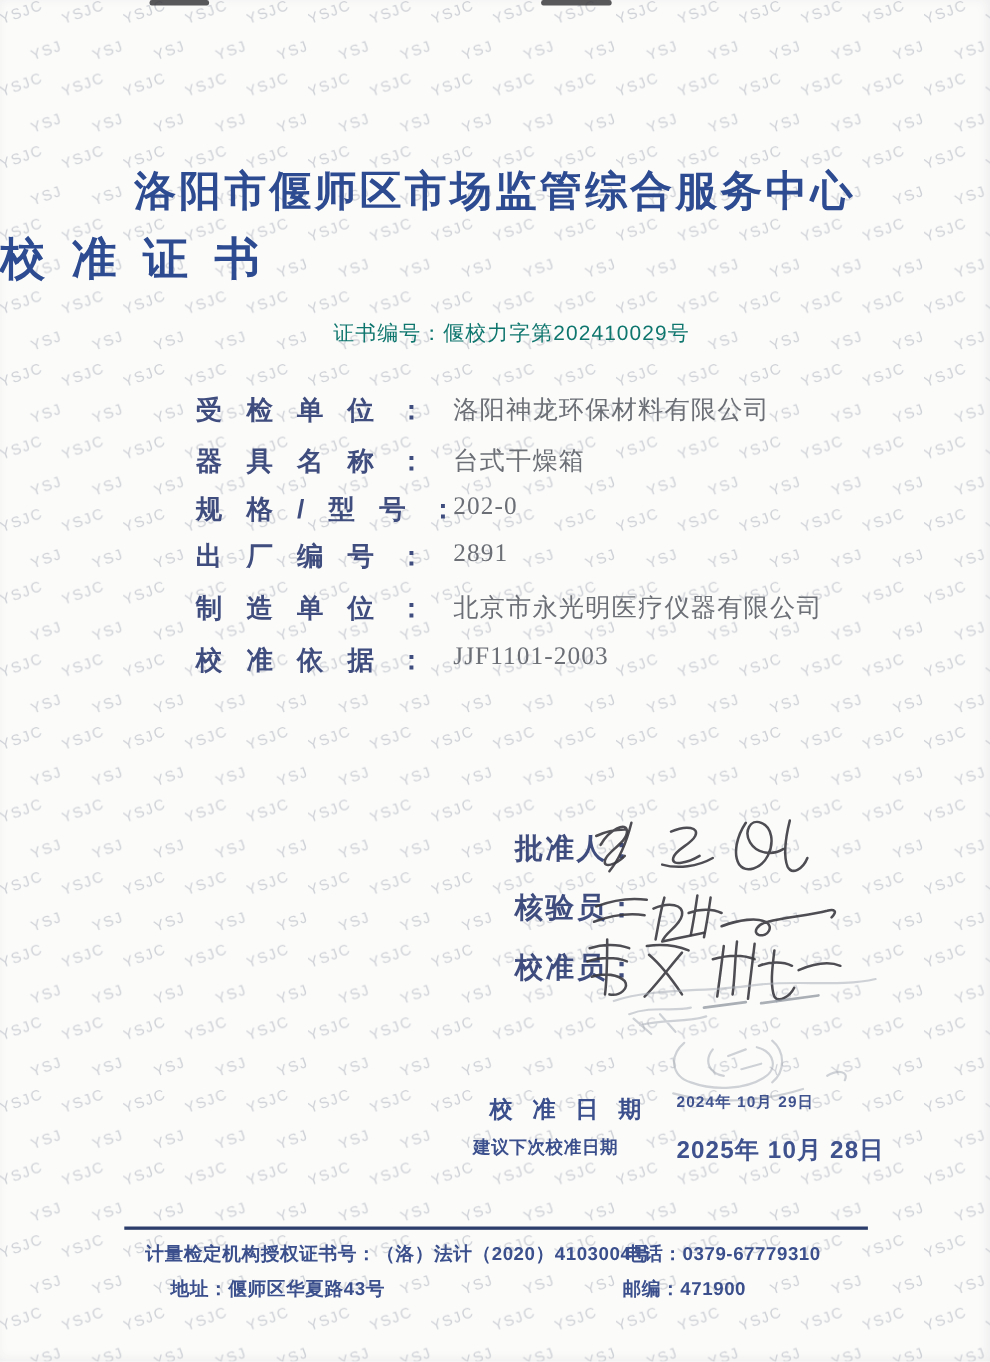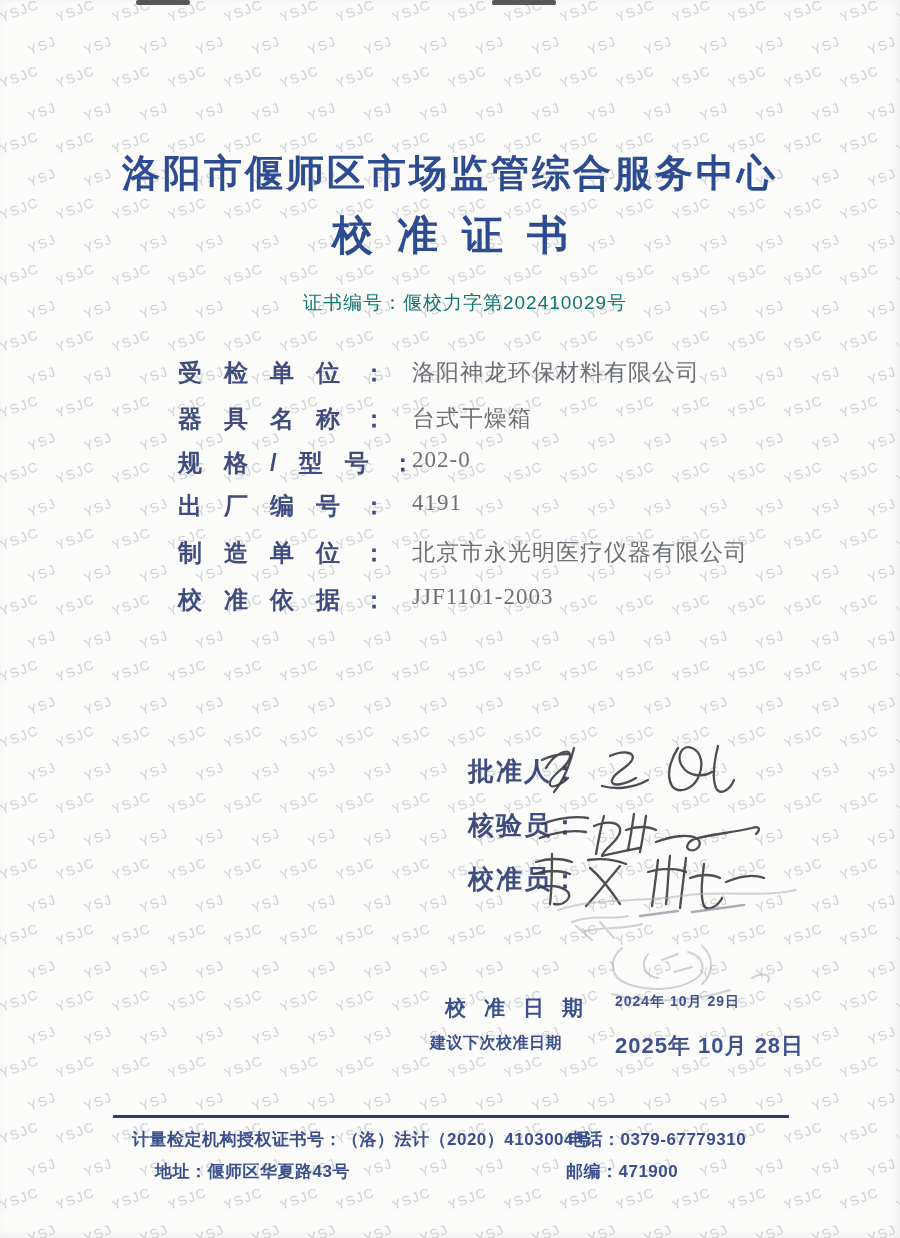--- a/index.html
+++ b/index.html
@@ -10,21 +10,21 @@
     box-shadow:inset -4px 0 10px rgba(60,60,70,.04), inset 0 -4px 10px rgba(60,60,70,.03);
   }
   .wm{position:absolute;left:0;top:0;width:900px;height:1238px;}
   .wmt{font-family:"Liberation Sans",sans-serif;font-size:13.5px;font-weight:500;
        letter-spacing:1.5px;fill:#c6c9cf;opacity:.85;}
   .artifact{position:absolute;top:0;height:5px;background:#2f2f33;opacity:.8;border-radius:2px;}
   .artifact.a1{left:136px;width:54px;}
   .artifact.a2{left:492px;width:64px;}
   .org-name{position:absolute;top:148px;left:0;width:100%;text-align:center;
     font-size:38px;font-weight:700;color:#2d4b90;letter-spacing:3px;}
-  .doc-title{position:absolute;top:208px;left:0;width:100%;text-align:center;
+  .doc-title{position:absolute;top:208px;left:0;width:100%;
     font-size:41px;font-weight:700;color:#2d4b90;}
   .doc-title span{letter-spacing:24px;margin-right:-24px;}
   .cert-no{position:absolute;top:290px;left:0;width:100%;box-sizing:border-box;
     padding-left:30px;text-align:center;font-size:19px;font-weight:500;
     color:#0f766e;letter-spacing:1px;}
   .frow{position:absolute;left:0;width:100%;height:32px;}
   .flabel{position:absolute;left:178px;font-size:24px;font-weight:700;
     color:#3f4c7e;letter-spacing:22px;margin-right:-22px;white-space:nowrap;}
   .fvalue{position:absolute;left:412px;font-family:"Liberation Serif",serif;
     font-size:23px;font-weight:500;color:#6c7076;letter-spacing:1px;white-space:nowrap;}
@@ -85,21 +85,21 @@
   <div class="frow" style="top:403px">
     <span class="flabel">器具名称：</span>
     <span class="fvalue">台式干燥箱</span>
   </div>
   <div class="frow" style="top:447px">
     <span class="flabel">规格/型号：</span>
     <span class="fvalue">202-0</span>
   </div>
   <div class="frow" style="top:490px">
     <span class="flabel">出厂编号：</span>
-    <span class="fvalue">4191</span>
+    <span class="fvalue">2891</span>
   </div>
   <div class="frow" style="top:537px">
     <span class="flabel">制造单位：</span>
     <span class="fvalue">北京市永光明医疗仪器有限公司</span>
   </div>
   <div class="frow" style="top:584px">
     <span class="flabel">校准依据：</span>
     <span class="fvalue">JJF1101-2003</span>
   </div>
 

